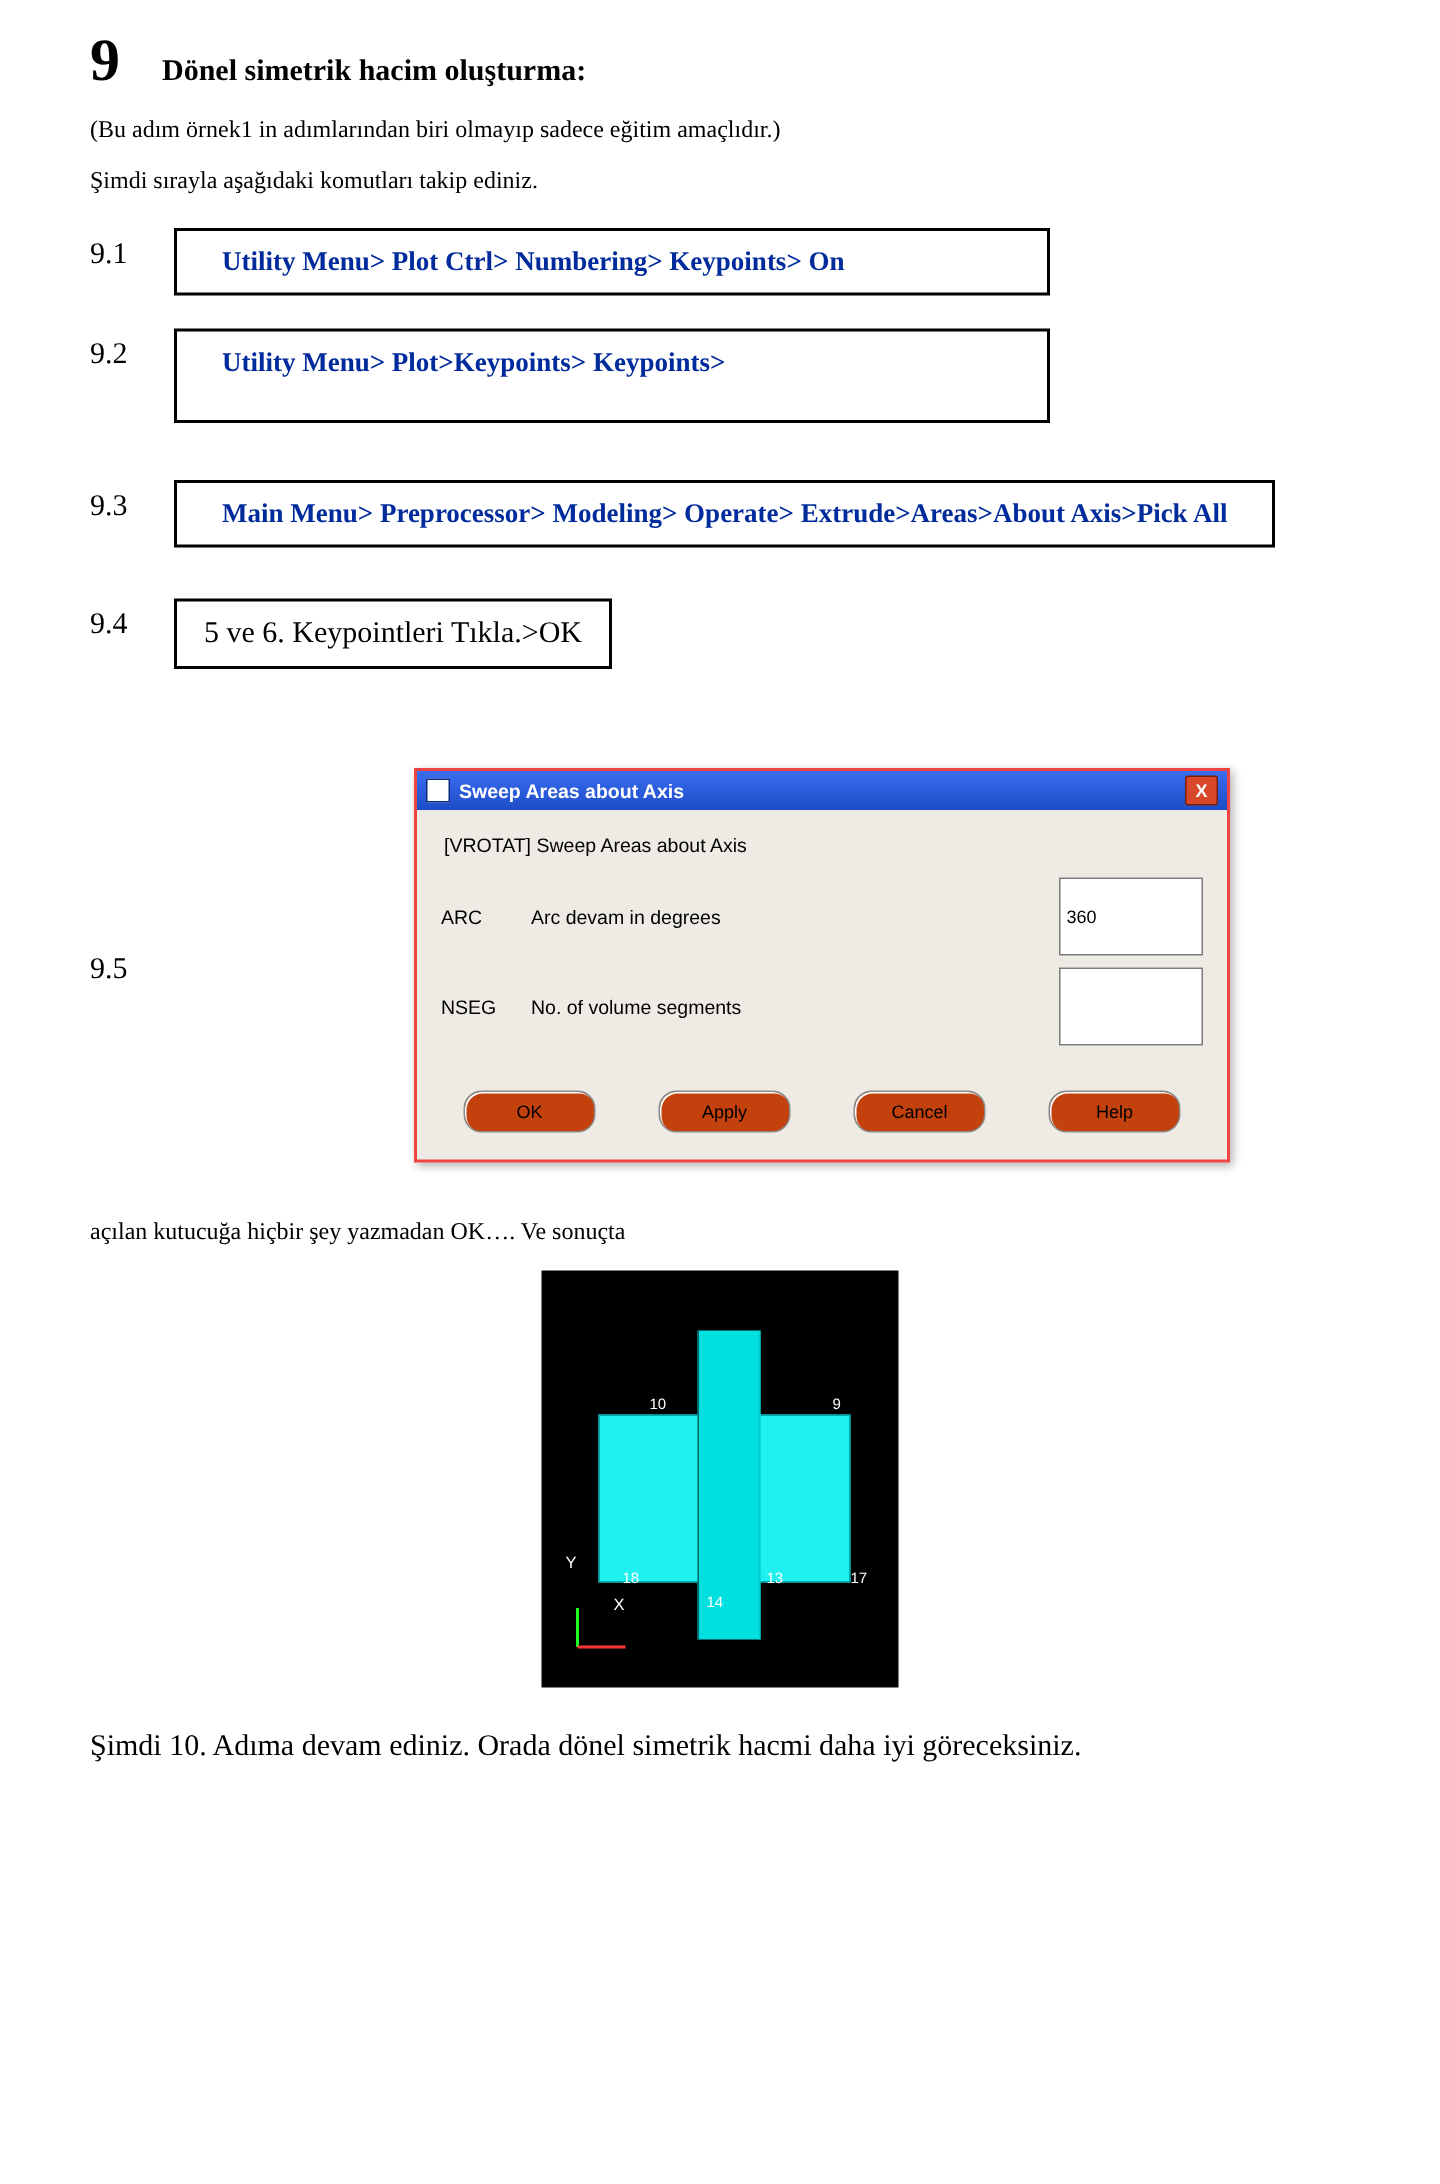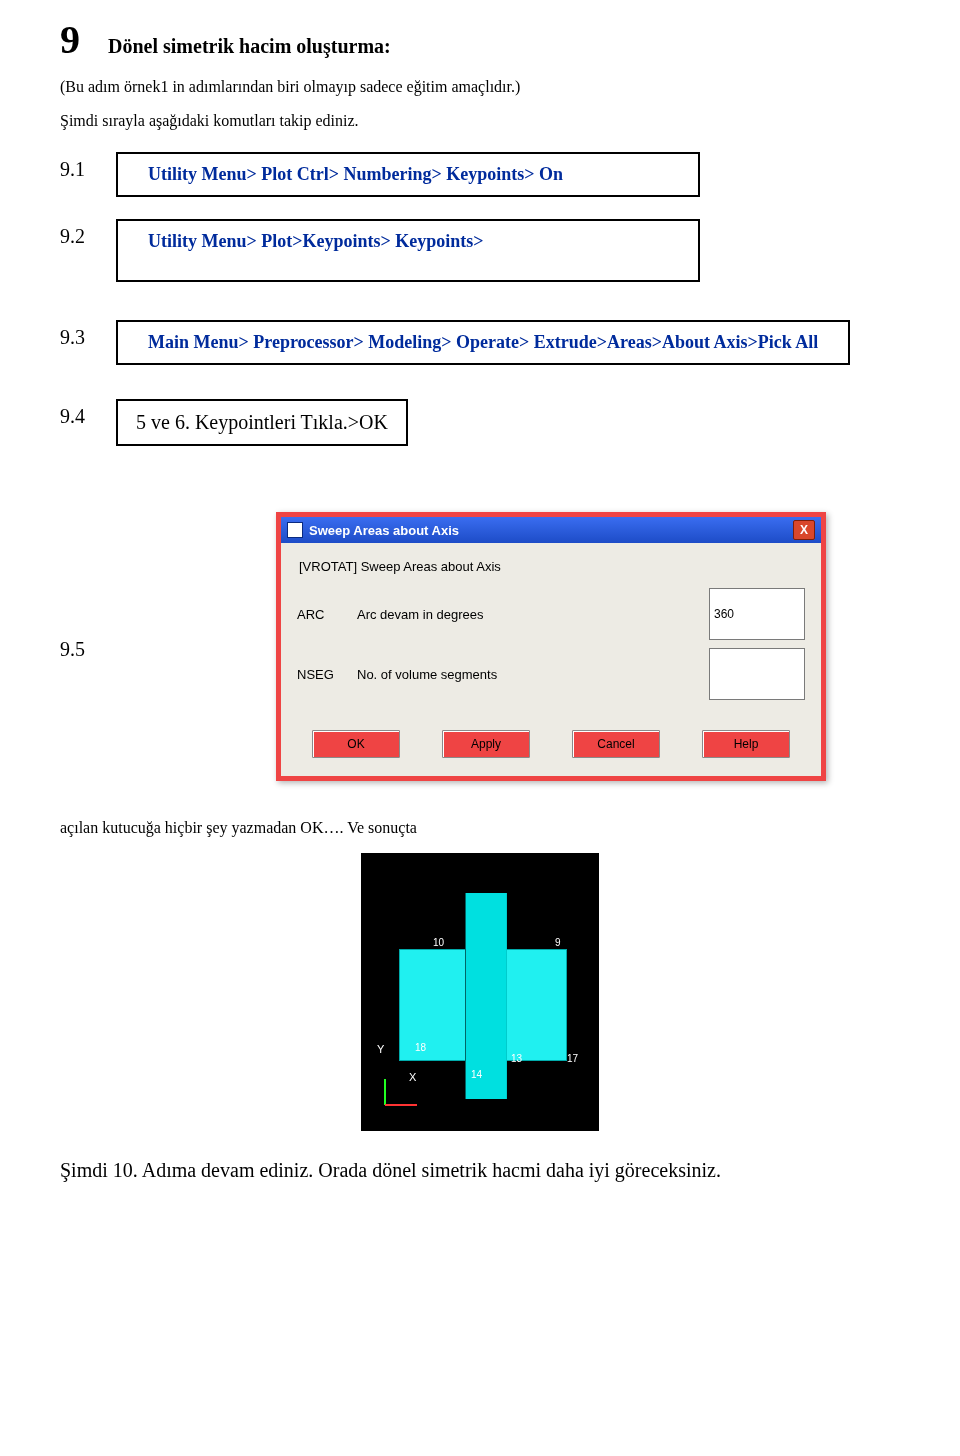--- a/index.html
+++ b/index.html
@@ -8,32 +8,32 @@
   .big9{font-size:40px;font-weight:bold;line-height:1}
   .h-title{font-size:20px;font-weight:bold}
   .para{font-size:16px;margin:16px 0}
   .num-row{display:flex;align-items:flex-start;margin:22px 0}
   .num-label{width:56px;font-size:20px;padding-top:6px}
   .cmd-box{border:2px solid #000;padding:10px 30px;font-family:"Comic Sans MS","Comic Sans",cursive;font-size:18px;font-weight:bold;color:#002b9c;min-width:460px}
   .kp-box{border:2px solid #000;padding:10px 18px;font-size:20px;font-family:"Times New Roman",serif;color:#000;font-weight:normal}
   .gap-big{margin-top:38px}
   .dialog-wrap{margin-top:18px;margin-bottom:36px}
   
-  .dlg{width:540px;background:#edebe4;border:5px solid #ef4444;box-shadow:2px 2px 6px rgba(0,0,0,.3);font-family:Tahoma,Arial,sans-serif;font-size:13px;color:#000;margin-left:160px}
+  .dlg{width:540px;background:#edebe4;border:2px solid #ef4444;box-shadow:2px 2px 6px rgba(0,0,0,.3);font-family:Tahoma,Arial,sans-serif;font-size:13px;color:#000;margin-left:160px}
   .dlg-title{height:26px;background:linear-gradient(#3a6df0,#1d4cc7);color:#fff;display:flex;align-items:center;padding:0 6px;font-weight:bold;font-size:13px}
   .dlg-title .t-icon{width:14px;height:14px;background:#fff;margin-right:6px;border:1px solid #0a2a80}
   .dlg-title .x{margin-left:auto;width:20px;height:18px;background:#d9472b;border:1px solid #7a1e0c;color:#fff;display:flex;align-items:center;justify-content:center;font-size:12px;border-radius:2px}
   .dlg-body{padding:10px 16px 6px 16px}
   .dlg-sub{margin:6px 0 14px 2px;font-size:13px}
   .dlg-row{display:flex;align-items:center;margin:8px 0}
   .dlg-row .l1{width:60px}
   .dlg-row .l2{flex:1}
   .dlg-in{width:86px;border:1px solid #7a7a7a;background:#fff;padding:18px 4px;font-size:12px}
   .dlg-btns{display:flex;justify-content:space-around;padding:16px 10px 18px 10px;border-top:0}
-  .dlg-btn{width:86px;height:26px;background:#ef4444;border:1px solid #8a8a8a;font-size:12px;display:flex;align-items:center;justify-content:center;box-shadow:inset 1px 1px 0 #fff;border-radius:1px}
+  .dlg-btn{width:86px;height:26px;background:#c2410c;border:1px solid #8a8a8a;font-size:12px;display:flex;align-items:center;justify-content:center;box-shadow:inset 1px 1px 0 #fff;border-radius:12px}
   
   .render{width:238px;height:278px;background:#000;margin:6px auto 0 auto;position:relative}
   .slab-back{position:absolute;left:38px;top:96px;width:166px;height:110px;background:#20f0f0;border:1px solid #0aa}
   .slab-front{position:absolute;left:104px;top:40px;width:40px;height:206px;background:#00e0e0;border-left:1px solid #066;border-right:1px solid #0cc}
   .kp{position:absolute;color:#fff;font-size:10px;font-family:Arial}
   .axis{position:absolute;left:18px;bottom:18px;color:#fff;font-size:11px;font-family:Arial}
   .axis .ay{position:absolute;left:-2px;top:-32px}
   .axis .ax{position:absolute;left:30px;top:-4px}
   .axis svg{overflow:visible}
   .foot{font-size:20px;margin-top:28px}
@@ -103,21 +103,21 @@
     </div>
   </div>
 
   <div class="para" style="margin-top:38px">açılan kutucuğa hiçbir şey yazmadan OK….   Ve sonuçta</div>
 
   <div class="render">
     <div class="slab-back"></div>
     <div class="slab-front"></div>
     <span class="kp" style="left:72px;top:84px">10</span>
     <span class="kp" style="left:194px;top:84px">9</span>
-    <span class="kp" style="left:54px;top:189px">18</span>
+    <span class="kp" style="left:54px;top:200px">18</span>
     <span class="kp" style="left:110px;top:216px">14</span>
     <span class="kp" style="left:150px;top:200px">13</span>
     <span class="kp" style="left:206px;top:200px">17</span>
     <div class="axis">
       <svg width="44" height="36">
         <line x1="6" y1="30" x2="6" y2="4" stroke="#2f2" stroke-width="2"></line>
         <line x1="6" y1="30" x2="38" y2="30" stroke="#f33" stroke-width="2"></line>
       </svg>
       <span class="ay">Y</span>
       <span class="ax">X</span>

